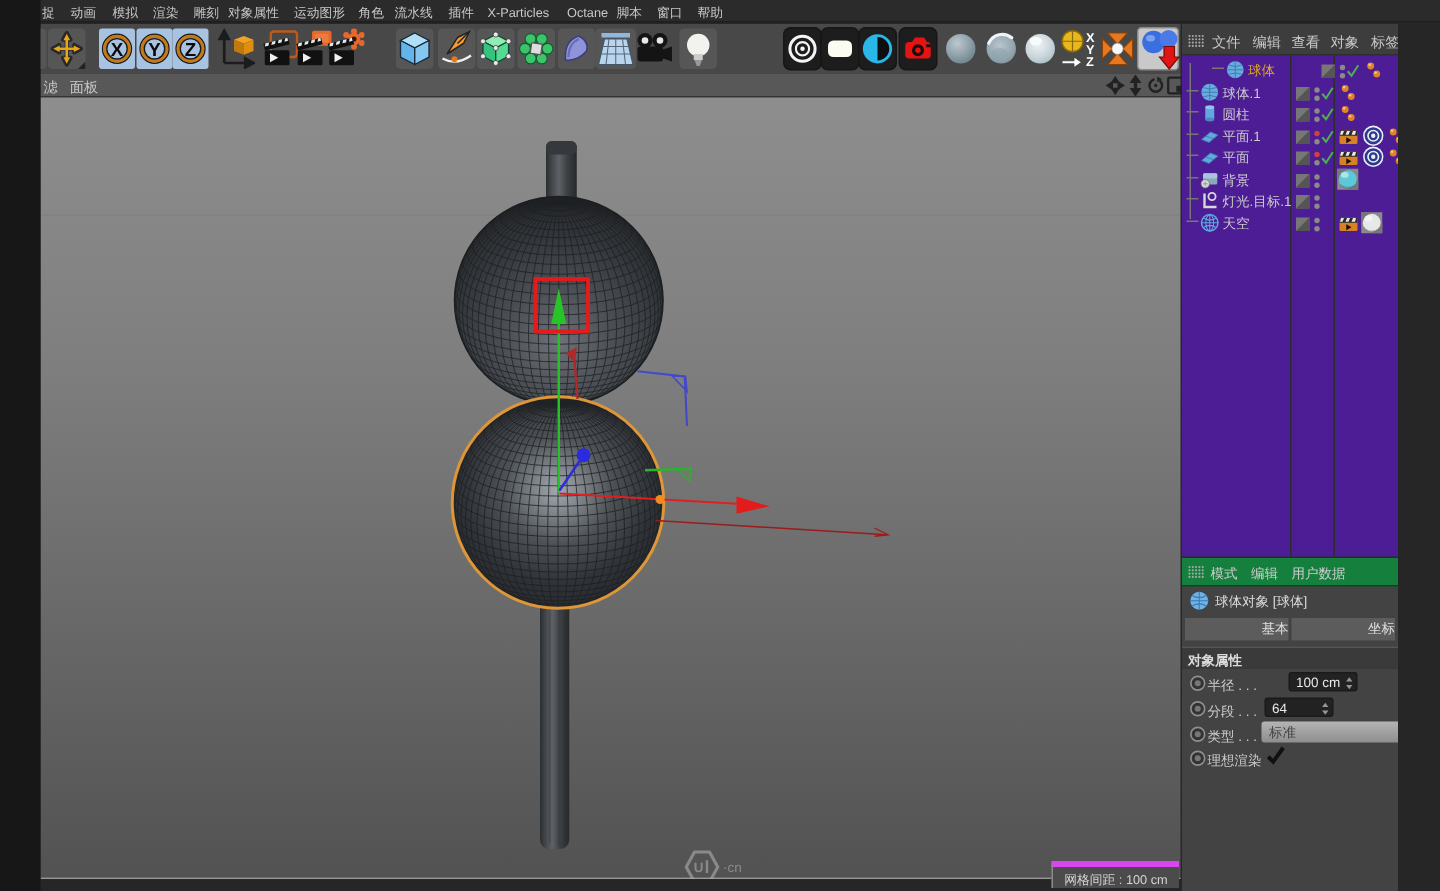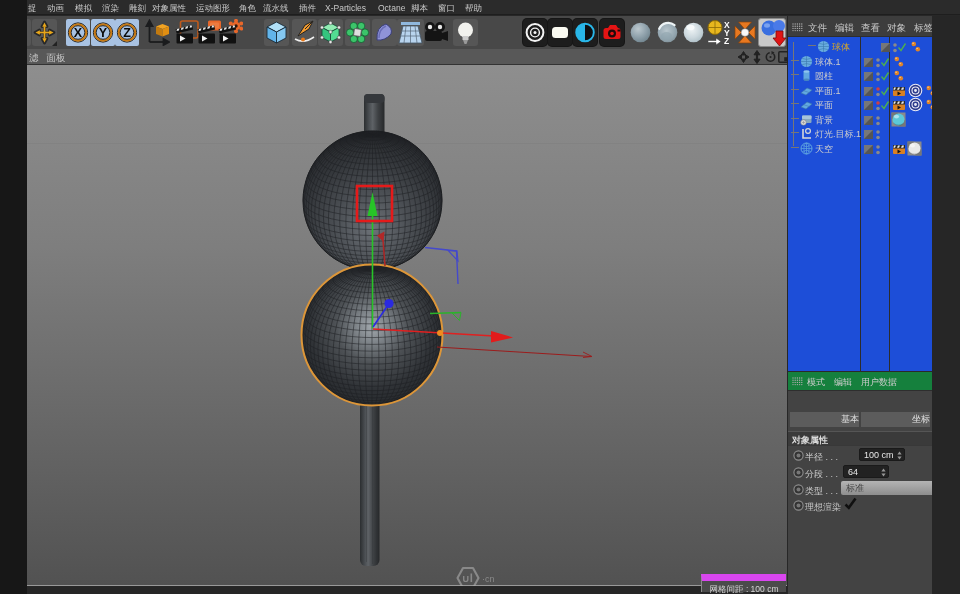--- a/index.html
+++ b/index.html
@@ -647,22 +647,22 @@
 
 <g opacity="0.6">
  <path d="M463 568 L473 568 L478.5 578 L473 588 L463 588 L457.5 578 Z" fill="none" stroke="#adadad" stroke-width="2.1" stroke-linejoin="round"></path>
  <text x="462.5" y="581.5" font-family="Liberation Sans" font-size="9" font-weight="bold" fill="#adadad">U</text>
  <rect x="470.5" y="573.5" width="1.6" height="8.5" fill="#adadad"></rect>
  <text x="482" y="581.5" font-family="Liberation Sans" font-size="9" fill="#adadad">·cn</text>
 </g>
 </svg>
   </div>
 <div style="position:absolute;left:27px;top:587px;width:760px;height:7px;background:#262626"></div>
-<div style="position:absolute;left:701px;top:574px;width:85px;height:18px;background:#4b4b4b;border-top:7px solid #d946ef;border-left:1px solid #8a8a8a;font-size:8.5px;color:#d5d5d5;line-height:17px;text-align:center">网格间距 : 100 cm</div>
-<div style="position:absolute;left:788px;top:16px;width:144px;height:356px;background:#1d4ed8;border-bottom:1px solid #2a2a2a">
+<div style="position:absolute;left:701px;top:574px;width:85px;height:18px;background:#4b4b4b;border-top:4px solid #d946ef;border-left:1px solid #8a8a8a;font-size:8.5px;color:#d5d5d5;line-height:17px;text-align:center">网格间距 : 100 cm</div>
+<div style="position:absolute;left:788px;top:16px;width:144px;height:356px;background:#4c1d95;border-bottom:1px solid #2a2a2a">
 <div style="position:absolute;left:0;top:0;width:100%;height:21px;background:#3d3d3d;border-bottom:1px solid #2e2e2e"></div>
 <div style="position:absolute;left:0;top:3px;width:100%;height:18px;font-size:9.5px;color:#c8c8c8">
       <svg width="11" height="10" viewBox="0 0 11 10" style="position:absolute;left:4px;top:4px">
         <circle cx="1.0" cy="1.0" r="0.7" fill="#aaa"></circle>
         <circle cx="1.0" cy="3.2" r="0.7" fill="#aaa"></circle>
         <circle cx="1.0" cy="5.4" r="0.7" fill="#aaa"></circle>
         <circle cx="1.0" cy="7.6000000000000005" r="0.7" fill="#aaa"></circle>
         <circle cx="3.2" cy="1.0" r="0.7" fill="#aaa"></circle>
         <circle cx="3.2" cy="3.2" r="0.7" fill="#aaa"></circle>
         <circle cx="3.2" cy="5.4" r="0.7" fill="#aaa"></circle>
@@ -927,20 +927,27 @@
         <circle cx="7.6000000000000005" cy="5.4" r="0.7" fill="#aaa"></circle>
         <circle cx="7.6000000000000005" cy="7.6000000000000005" r="0.7" fill="#aaa"></circle>
         <circle cx="9.8" cy="1.0" r="0.7" fill="#aaa"></circle>
         <circle cx="9.8" cy="3.2" r="0.7" fill="#aaa"></circle>
         <circle cx="9.8" cy="5.4" r="0.7" fill="#aaa"></circle>
         <circle cx="9.8" cy="7.6000000000000005" r="0.7" fill="#aaa"></circle>
       </svg>
 <span style="position:absolute;left:19px;top:4px">模式</span>
       <span style="position:absolute;left:46px;top:4px">编辑</span>
       <span style="position:absolute;left:73px;top:4px">用户数据</span>
+    </div>
+<div style="position:absolute;left:0;top:19px;width:100%;height:20px">
+<svg width="13" height="13" viewBox="0 0 13 13" style="position:absolute;left:5px;top:3px">
+        <circle cx="6.5" cy="6.5" r="6" fill="#6cb4e8"></circle>
+        <path d="M0.5 6.5 H12.5 M6.5 0.5 V12.5 M1.8 3 Q6.5 5.8 11.2 3 M1.8 10 Q6.5 7.2 11.2 10" stroke="#3a7ab0" stroke-width="0.7" fill="none"></path>
+      </svg>
+<span style="position:absolute;left:22px;top:4px;color:#ddd">球体对象 [球体]</span>
     </div>
 <div style="position:absolute;left:2px;top:40px;width:69px;height:14.5px;background:#5c5c5c;text-align:right;line-height:14.5px;color:#e0e0e0">基本</div>
 <div style="position:absolute;left:73px;top:40px;width:69px;height:14.5px;background:#5c5c5c;text-align:right;line-height:14.5px;color:#e0e0e0">坐标</div>
 <div style="position:absolute;left:0;top:59px;width:100%;height:15px;background:#3a3a3a;border-top:1px solid #555;border-bottom:1px solid #383838">
       <b style="position:absolute;left:4px;top:2px;color:#dadada">对象属性</b>
     </div>
 <svg width="11" height="11" viewBox="0 0 11 11" style="position:absolute;left:5px;top:78px">
       <circle cx="5.5" cy="5.5" r="4.6" fill="#333" stroke="#8e8e8e" stroke-width="1.1"></circle>
       <circle cx="5.5" cy="5.5" r="2" fill="#777"></circle>
     </svg>

